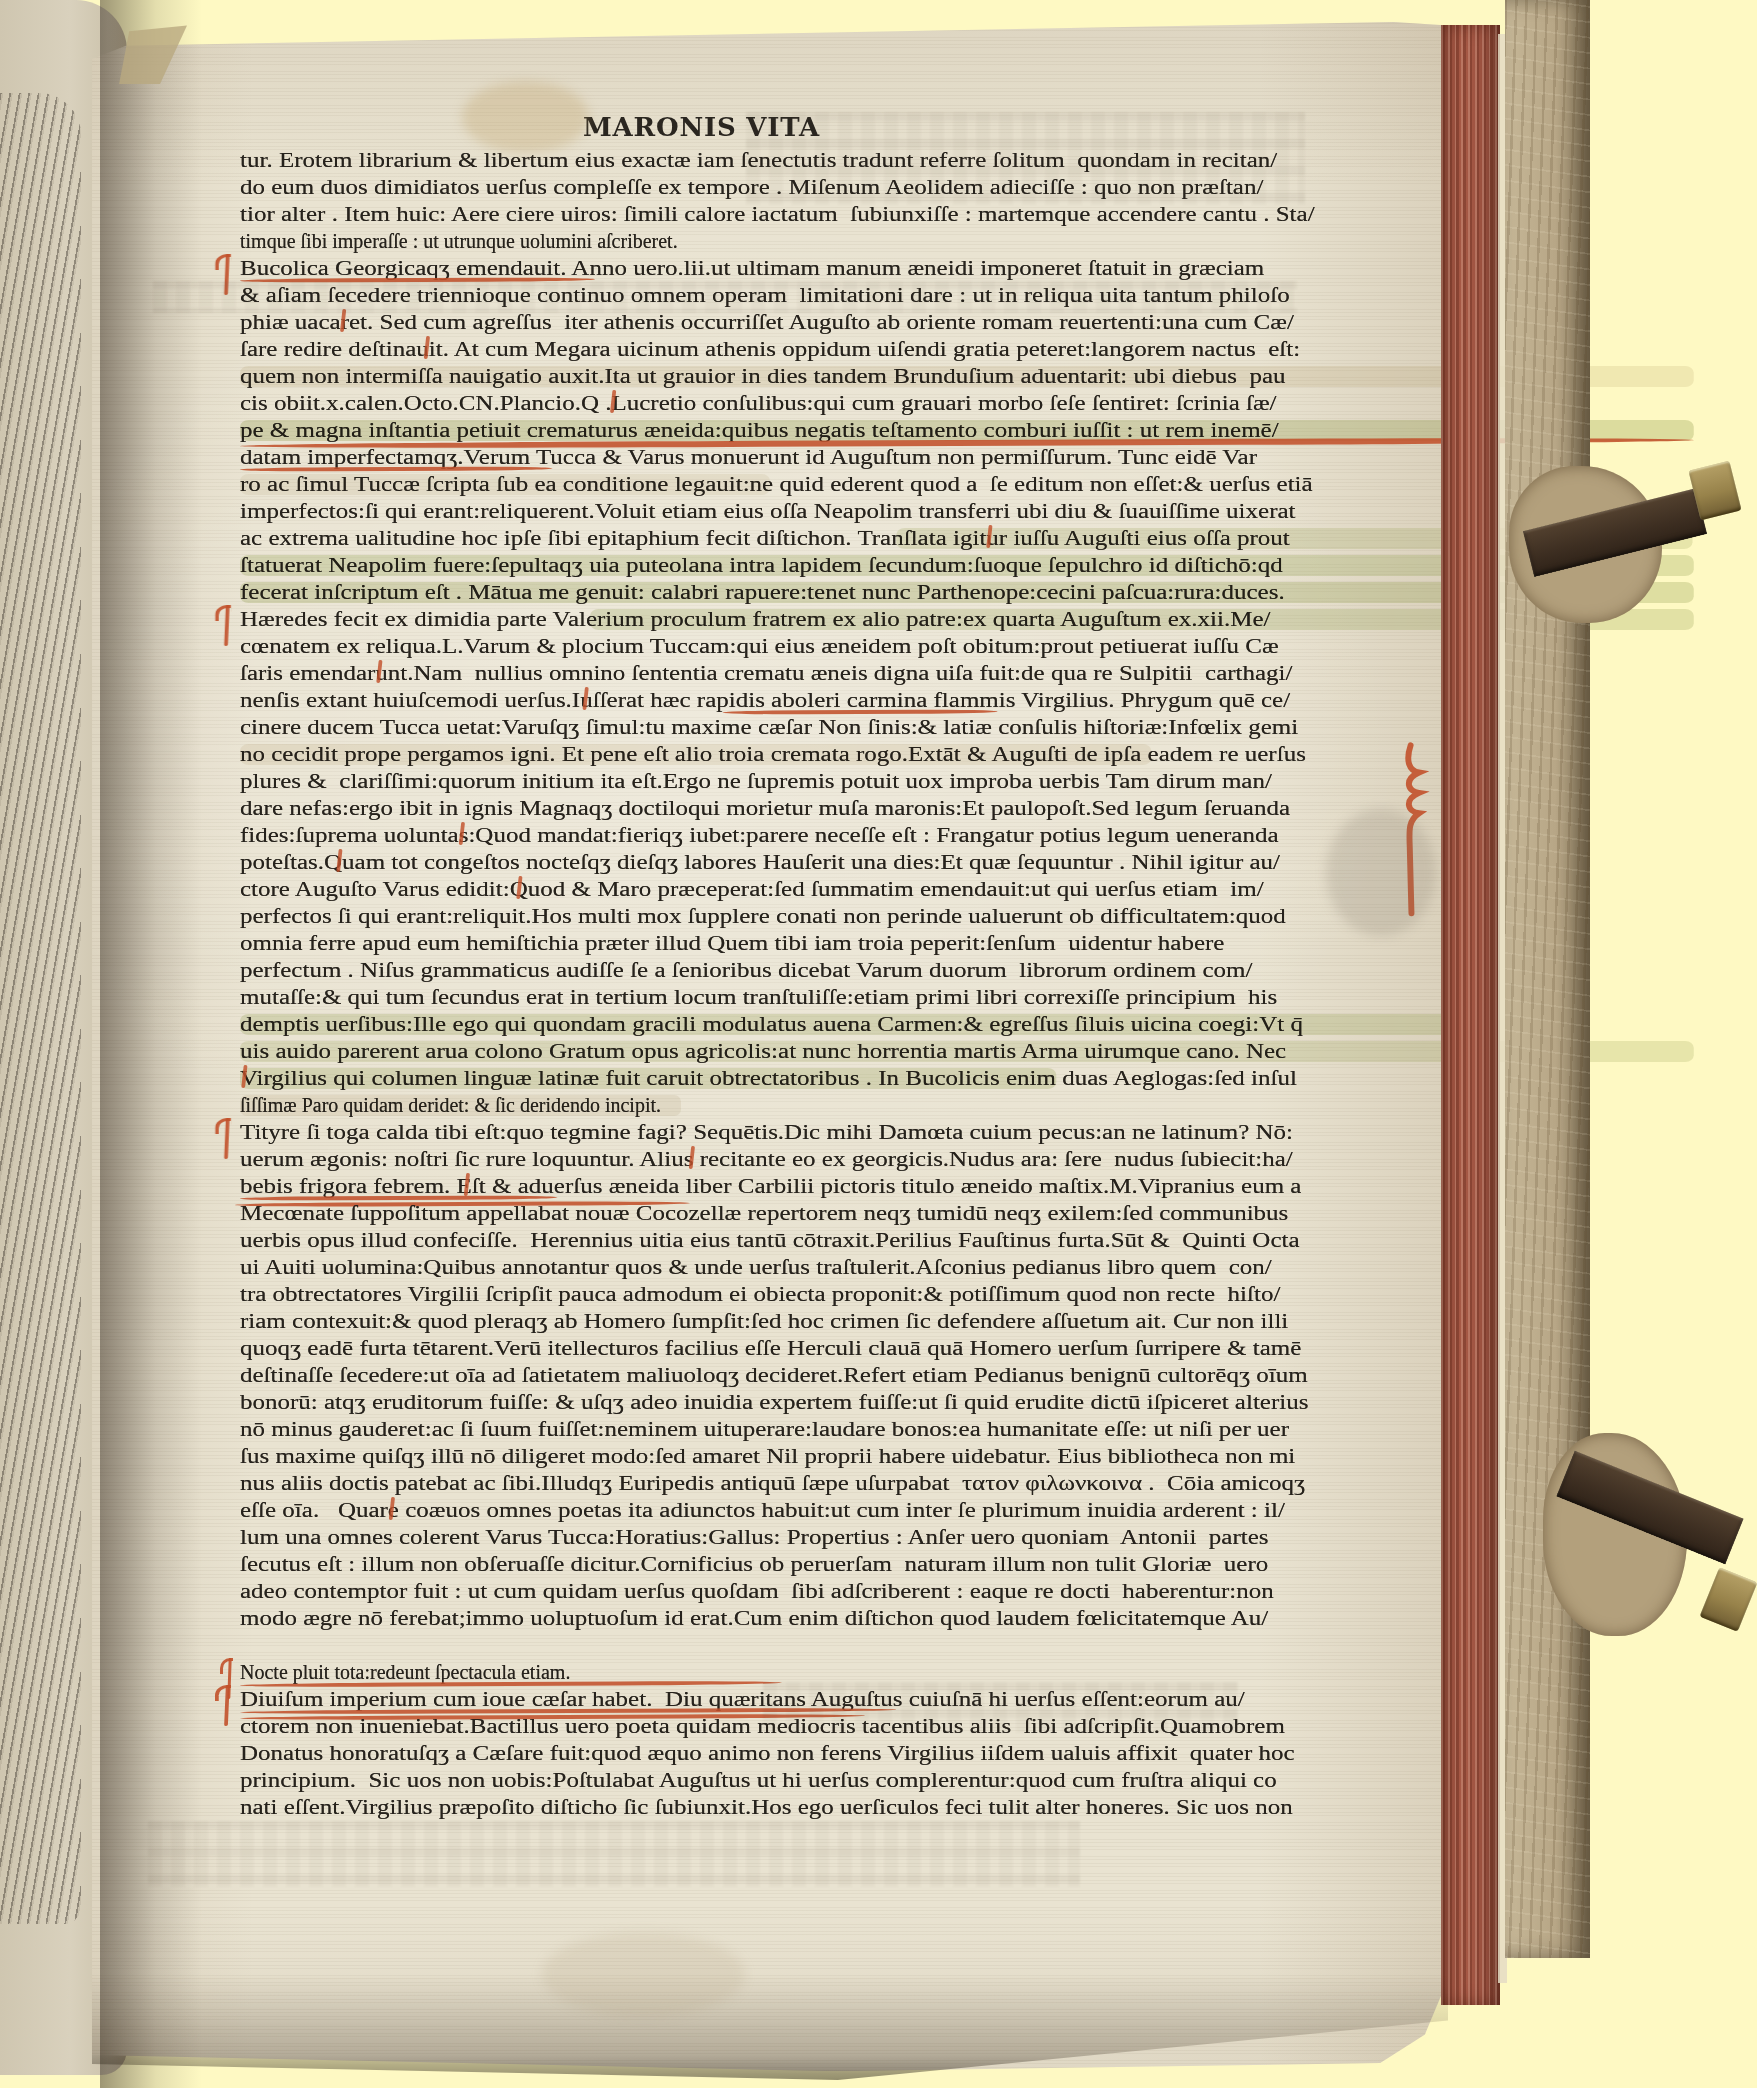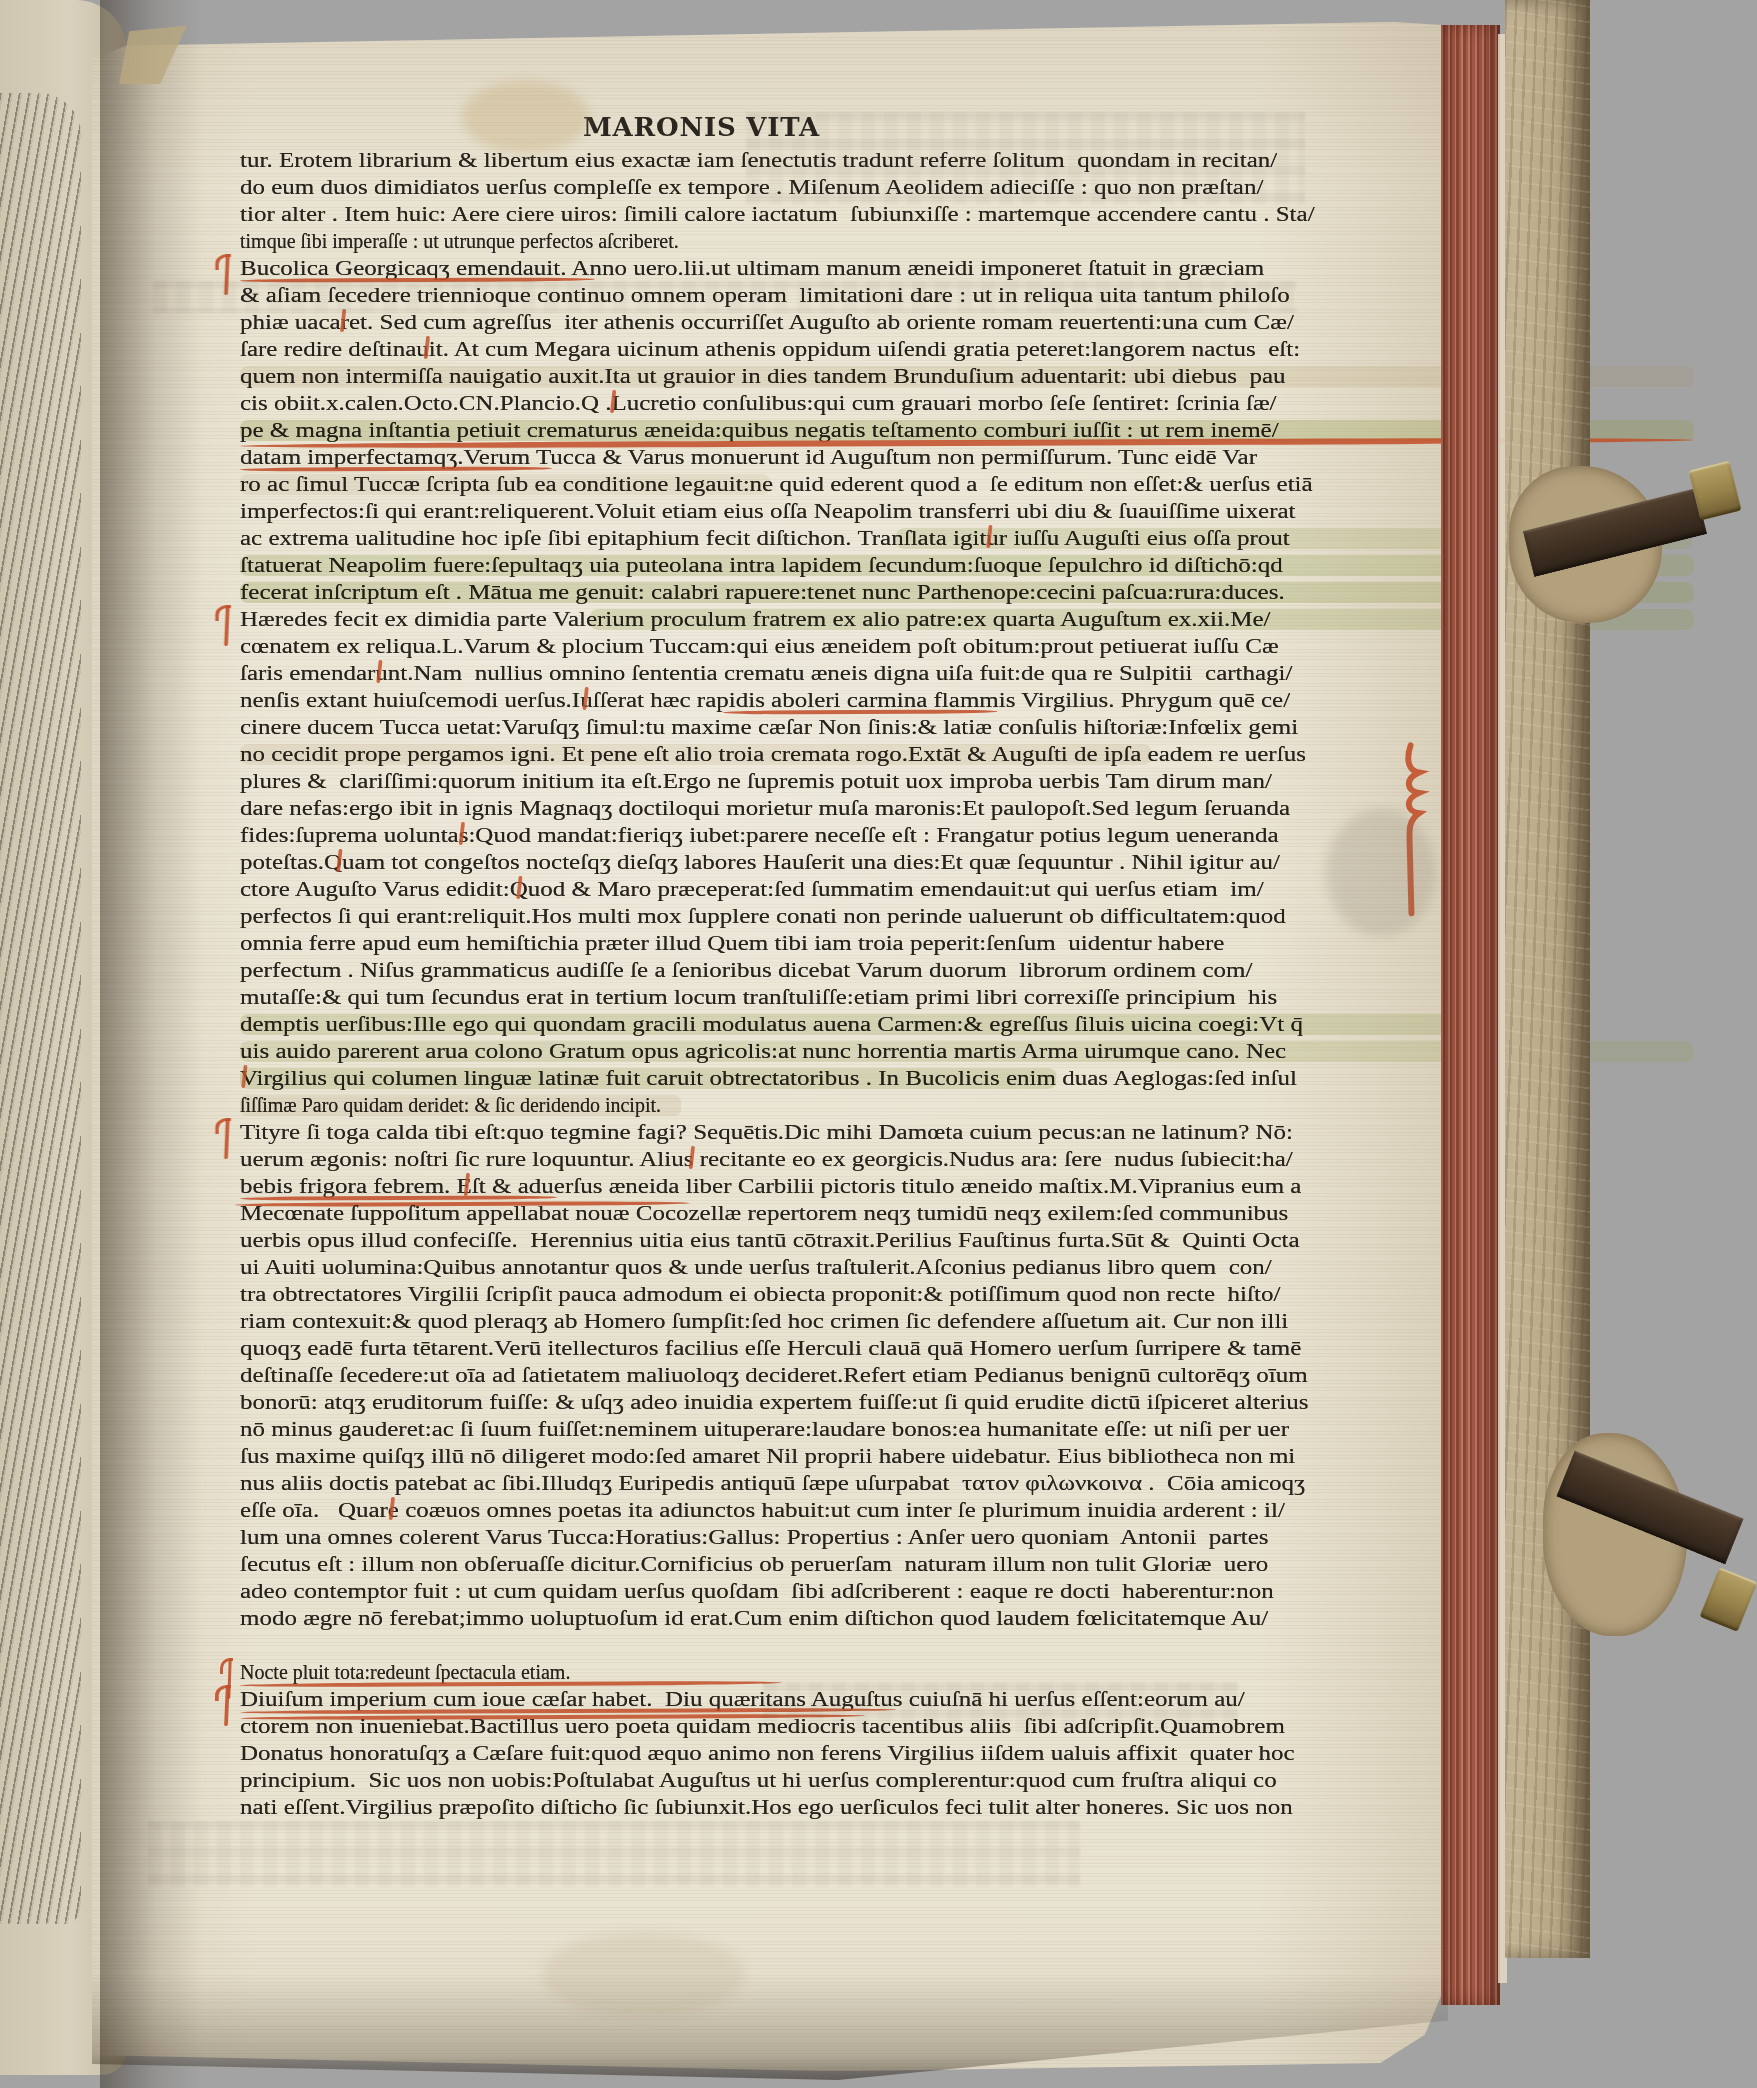--- a/index.html
+++ b/index.html
@@ -1,16 +1,16 @@
 <!DOCTYPE html>
 <html style="font-size:13.6px"><head>
 <meta charset="utf-8">
 <style>
   html,body{margin:0;padding:0;background:#070605;}
-  #photo{position:relative;width:1758px;height:2088px;background:#a3a3a3;overflow:hidden;
+  #photo{position:relative;width:1758px;height:2088px;background:#fef9c3;overflow:hidden;
          font-family:"Liberation Serif", serif;}
 
   
   #facing{position:absolute;left:0;top:0;width:127px;height:2075px;
           background:linear-gradient(90deg,#cfc6b0 0%,#d9d1bd 55%,#cdc4ad 85%,#b3a78d 100%);
           border-radius:0 51px 25.4px 0;}
   #facing .print{position:absolute;left:0;top:93px;width:81px;height:1831px;opacity:.8;
           background:repeating-linear-gradient(100deg, rgba(40,33,26,.50) 0 1.7px, rgba(60,50,40,.12) 1.7px 3.4px, transparent 3.4px 9.3px);
           filter:blur(0.5px);border-radius:0 42px 17px 0;}
   #gutterShadow{position:absolute;left:100px;top:0;width:102px;height:2088px;
@@ -96,21 +96,21 @@
     <div class="tone"></div>
   </div>
 
   <div id="gutterShadow"></div>
 
   <div id="title">MARONIS VITA</div>
   <div id="textblock">
       <div class="tline" style="top: 149px; transform: scaleX(1.25);"><span>tur. Erotem librarium &amp; libertum eius exactæ iam ſenectutis tradunt referre ſolitum  quondam in recitan/</span></div>
       <div class="tline" style="top: 176px; transform: scaleX(1.25);"><span>do eum duos dimidiatos uerſus compleſſe ex tempore . Miſenum Aeolidem adieciſſe : quo non præſtan/</span></div>
       <div class="tline" style="top: 203px; transform: scaleX(1.25);"><span>tior alter . Item huic: Aere ciere uiros: ſimili calore iactatum  ſubiunxiſſe : martemque accendere cantu . Sta/</span></div>
-      <div class="tline" style="top: 230px;"><span>timque ſibi imperaſſe : ut utrunque perfectos aſcriberet.</span></div>
+      <div class="tline" style="top: 230px;"><span>timque ſibi imperaſſe : ut utrunque uolumini aſcriberet.</span></div>
       <div class="tline" style="top: 257px; transform: scaleX(1.25);"><span class="ul" style="left: 0px; width: 284px;"></span><span class="pilcrow"></span><span>Bucolica Georgicaqʒ emendauit. Anno uero.lii.ut ultimam manum æneidi imponeret ſtatuit in græciam</span></div>
       <div class="tline" style="top: 284px; transform: scaleX(1.25);"><span>&amp; aſiam ſecedere triennioque continuo omnem operam  limitationi dare : ut in reliqua uita tantum philoſo</span></div>
       <div class="tline" style="top: 311px; transform: scaleX(1.25);"><span class="stk" style="left: 81px;"></span><span>phiæ uacaret. Sed cum agreſſus  iter athenis occurriſſet Auguſto ab oriente romam reuertenti:una cum Cæ/</span></div>
       <div class="tline" style="top: 338px; transform: scaleX(1.25);"><span class="stk" style="left: 148px;"></span><span>ſare redire deſtinauit. At cum Megara uicinum athenis oppidum uiſendi gratia peteret:langorem nactus  eſt:</span></div>
       <div class="tline" style="top: 365px; transform: scaleX(1.25);"><span class="hl" style="left: 0px; width: 1163px; background: rgba(168, 140, 88, 0.16);"></span><span>quem non intermiſſa nauigatio auxit.Ita ut grauior in dies tandem Brunduſium aduentarit: ubi diebus  pau</span></div>
       <div class="tline" style="top: 392px; transform: scaleX(1.25);"><span class="stk" style="left: 297px;"></span><span>cis obiit.x.calen.Octo.CN.Plancio.Q .Lucretio conſulibus:qui cum grauari morbo ſeſe ſentiret: ſcrinia ſæ/</span></div>
       <div class="tline" style="top: 419px; transform: scaleX(1.25);"><span class="hl" style="left: 0px; width: 1163px; background: rgba(148, 160, 82, 0.32);"></span><span class="ul" style="left: 0px; width: 1163px; height: 6px;"></span><span>pe &amp; magna inſtantia petiuit crematurus æneida:quibus negatis teſtamento comburi iuſſit : ut rem inemē/</span></div>
       <div class="tline" style="top: 446px; transform: scaleX(1.25);"><span class="ul" style="left: 0px; width: 250px;"></span><span>datam imperfectamqʒ.Verum Tucca &amp; Varus monuerunt id Auguſtum non permiſſurum. Tunc eidē Var</span></div>
       <div class="tline" style="top: 473px; transform: scaleX(1.25);"><span class="hl" style="left: 0px; width: 424px; background: rgba(168, 140, 88, 0.12);"></span><span>ro ac ſimul Tuccæ ſcripta ſub ea conditione legauit:ne quid ederent quod a  ſe editum non eſſet:&amp; uerſus etiā</span></div>
       <div class="tline" style="top: 500px; transform: scaleX(1.25);"><span>imperfectos:ſi qui erant:reliquerent.Voluit etiam eius oſſa Neapolim transferri ubi diu &amp; ſuauiſſime uixerat</span></div>

